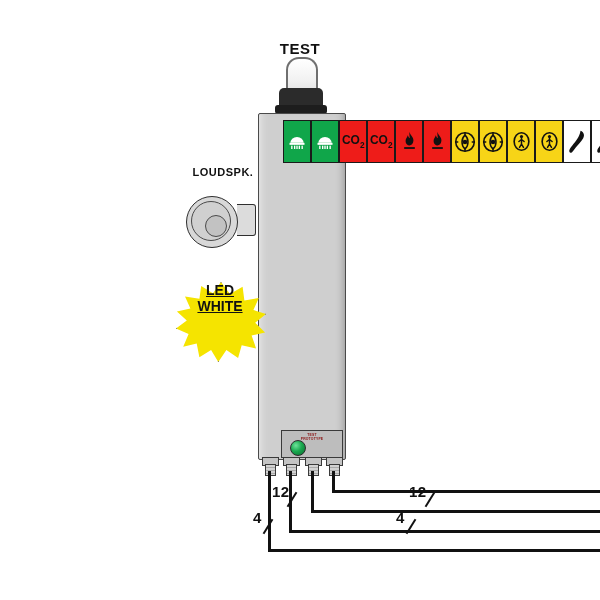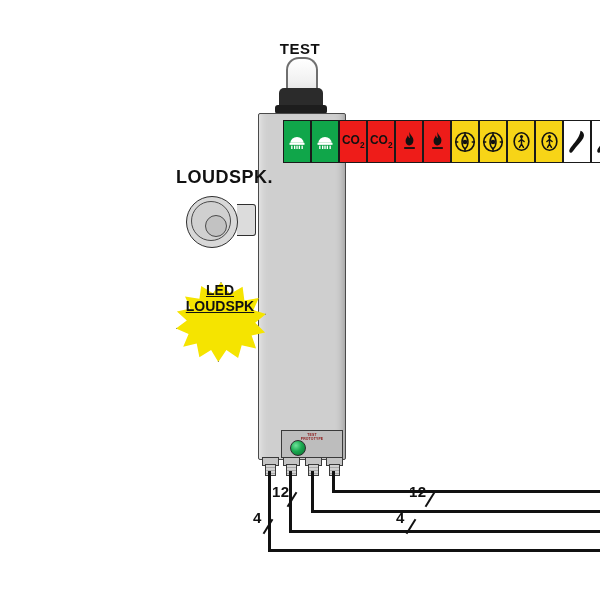--- a/index.html
+++ b/index.html
@@ -313,34 +313,34 @@
     </div>
   <div class="gland" style="left:305px;top:457px;">
     <div class="cap"></div>
       <div class="neck"></div>
     </div>
   <div class="gland" style="left:326px;top:457px;">
     <div class="cap"></div>
       <div class="neck"></div>
     </div>
 
-  <div class="lbl" style="left:176px;top:166px;width:94px;text-align:center;font-size:18px;line-height:1.25;">
+  <div class="lbl" style="left:176px;top:166px;width:94px;text-align:center;font-size:11px;line-height:1.25;">
     <div>LOUDSPK.</div>
   </div>
   <div id="spk-body"></div>
   <div id="spk-outer">
     <div id="spk-mid">
       <div id="spk-cone"></div>
     </div>
   </div>
 
   <div id="starburst"></div>
   <div id="starburst-text" style="left:176px;top:282px;width:88px;text-decoration:underline;">
     <div>LED</div>
-    <div>LOUDSPK</div>
+    <div>WHITE</div>
   </div>
 
   <div class="wire" style="left:268px;top:471px;width:3px;height:81px;"></div>
   <div class="wire" style="left:268px;top:549px;width:332px;height:3px;"></div>
 
   <div class="wire" style="left:289px;top:471px;width:3px;height:62px;"></div>
   <div class="wire" style="left:289px;top:530px;width:311px;height:3px;"></div>
 
   <div class="wire" style="left:311px;top:471px;width:3px;height:42px;"></div>
   <div class="wire" style="left:311px;top:510px;width:289px;height:3px;"></div>

